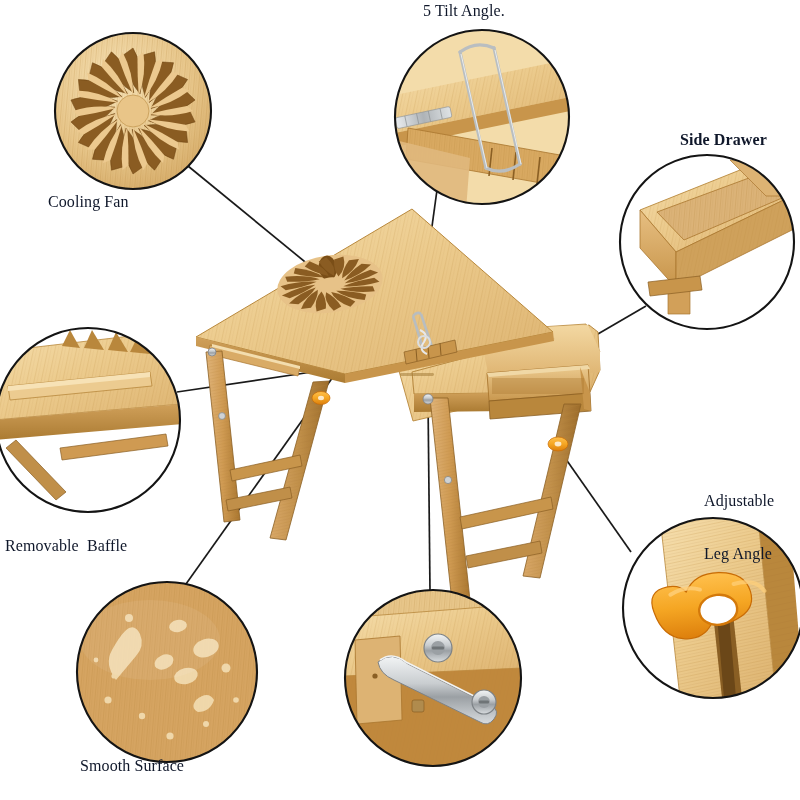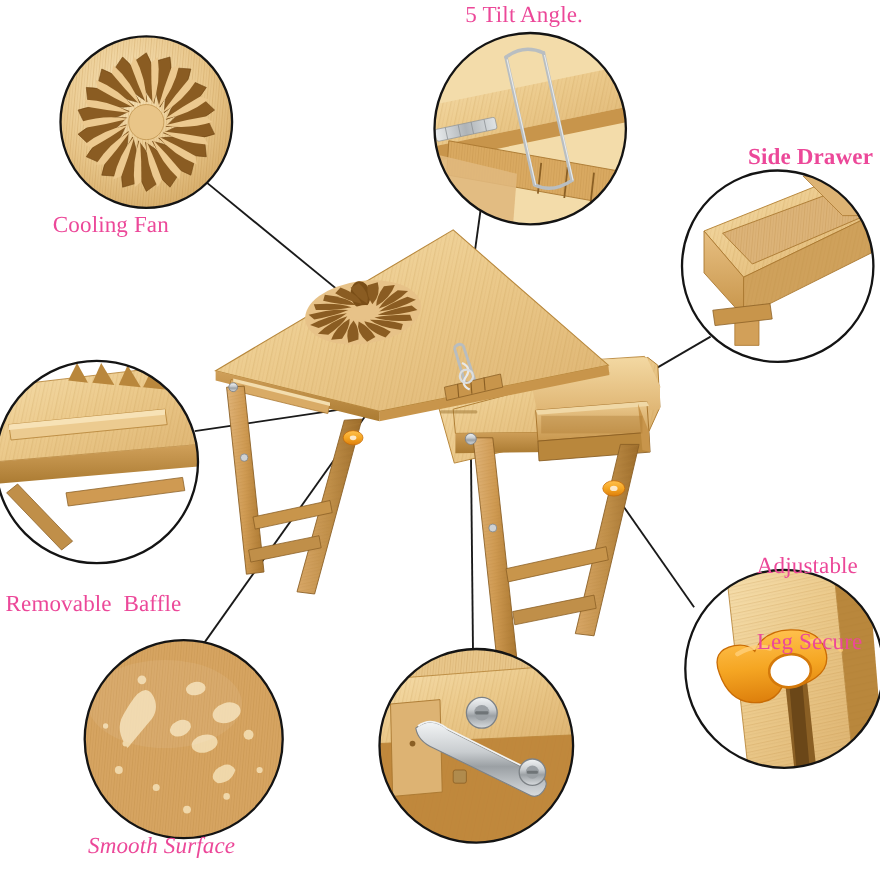--- a/index.html
+++ b/index.html
@@ -1,23 +1,23 @@
 <!DOCTYPE html>
 <html><head>
 <meta charset="utf-8">
 <title>Product Feature Infographic</title>
 <style>
   html,body{margin:0;padding:0;background:#fff;}
   body{width:800px;height:800px;overflow:hidden;
        font-family:"Liberation Serif","DejaVu Serif",serif;}
   #stage{position:relative;width:800px;height:800px;background:#ffffff;}
   #art{position:absolute;left:0;top:0;width:800px;height:800px;}
-  .label{position:absolute;color:#ec4899;font-family:"Liberation Serif","DejaVu Serif",serif;
-         font-size:21px;line-height:1.14;white-space:pre;letter-spacing:.1px;}
-  .label.two{line-height:1.1;}
+  .label{position:absolute;color:#0f172a;font-family:"Liberation Serif","DejaVu Serif",serif;
+         font-size:16px;line-height:1.14;white-space:pre;letter-spacing:.1px;}
+  .label.two{line-height:1.1;margin-left:16px;}
 </style>
 </head>
 <body>
 
 <div id="stage">
 
   <svg id="art" viewBox="0 0 800 800">
     <defs>
 
       <linearGradient id="gTopA" x1="0" y1="0" x2="1" y2="1">
@@ -626,21 +626,21 @@
   </svg>
 
   <div class="label" style="left:48px;top:193px;">Cooling Fan</div>
 
   <div class="label" style="left:423px;top:2px;">5 Tilt Angle.</div>
 
   <div class="label" style="left:680px;top:131px;font-weight:bold;">Side Drawer</div>
 
   <div class="label" style="left:5px;top:509px;margin-top:28px;">Removable  Baffle</div>
 
-  <div class="label" style="left:80px;top:757px;font-style:italic;">Smooth Surface</div>
+  <div class="label" style="left:80px;top:757px;">Smooth Surface</div>
 
 
   <div class="label two" style="left:688px;top:457px;text-align:left;">
     <div>Adjustable</div>
-    <div>Leg Secure</div>
+    <div>Leg Angle</div>
   </div>
 
 </div>
 
 </body></html>

